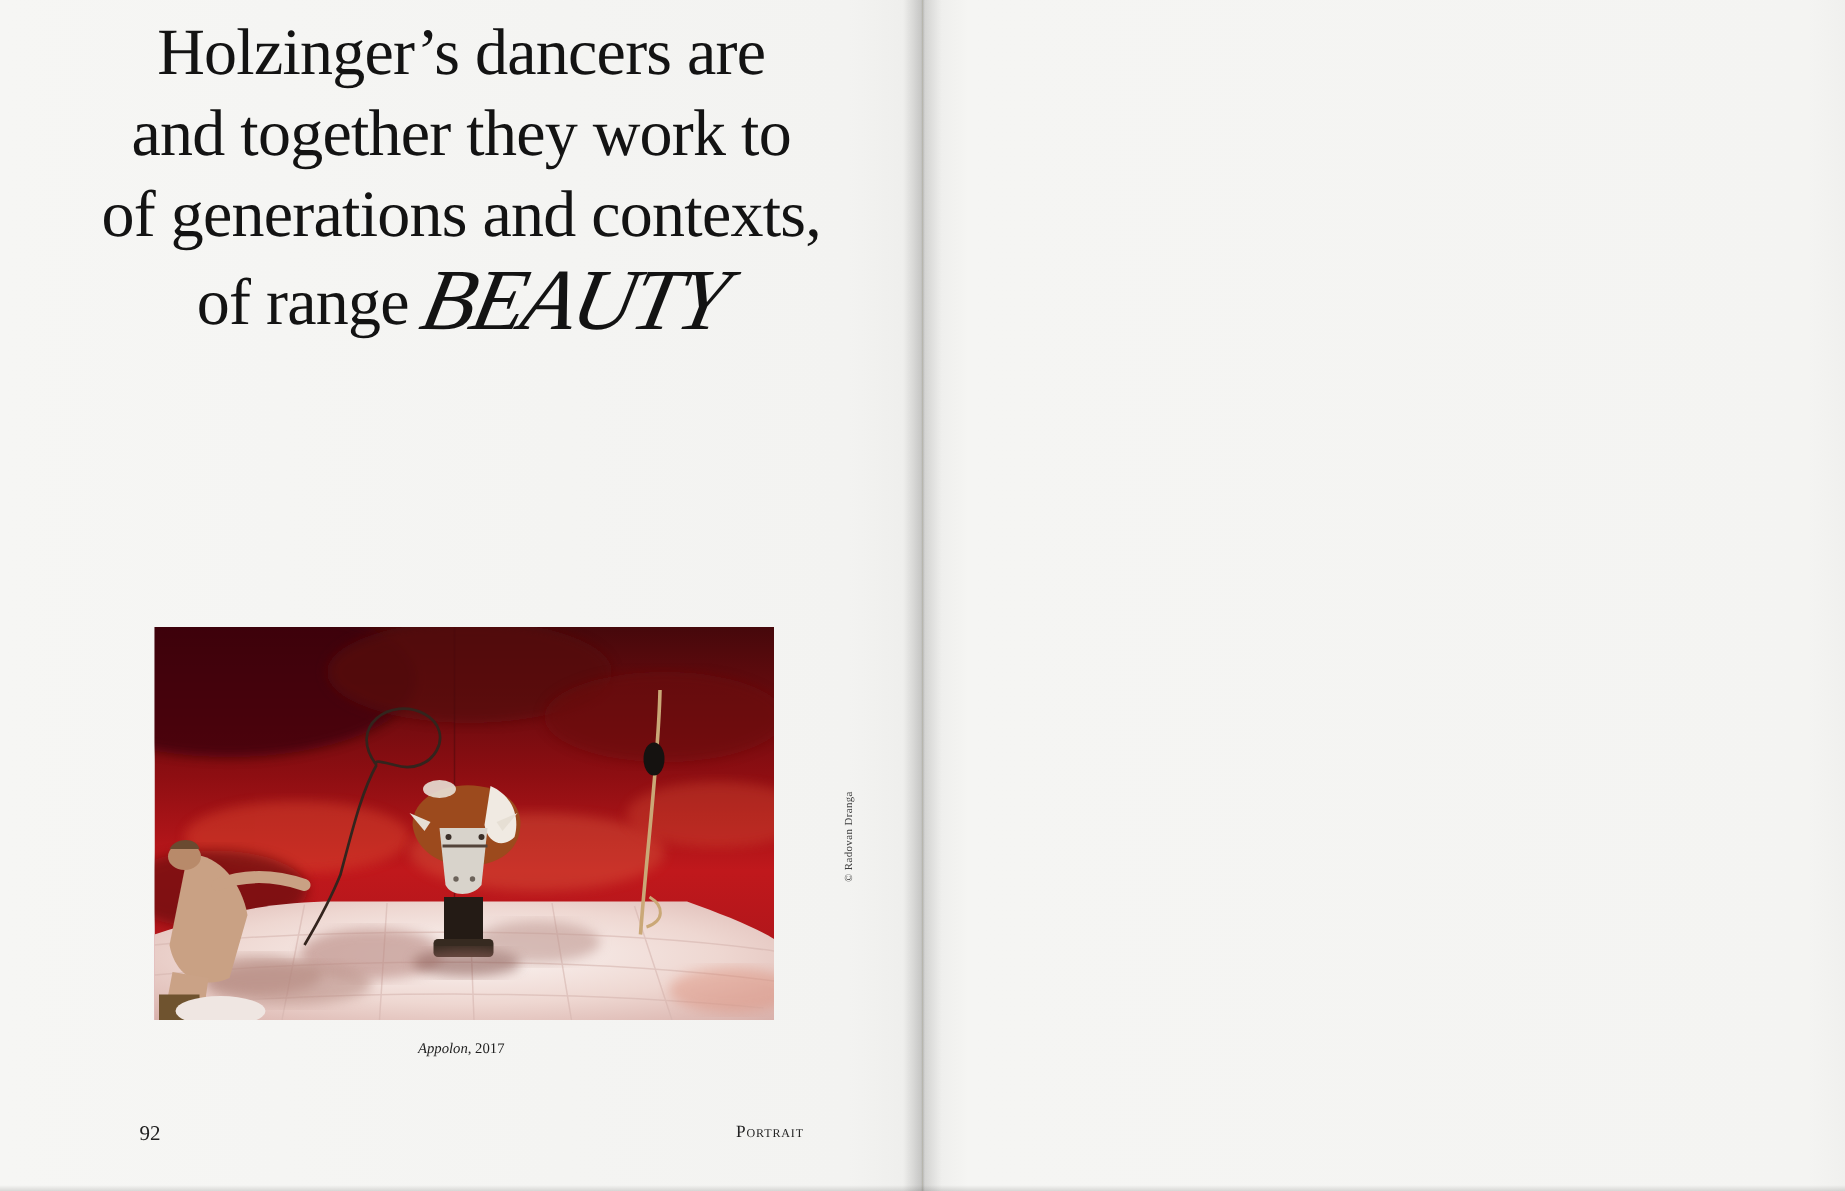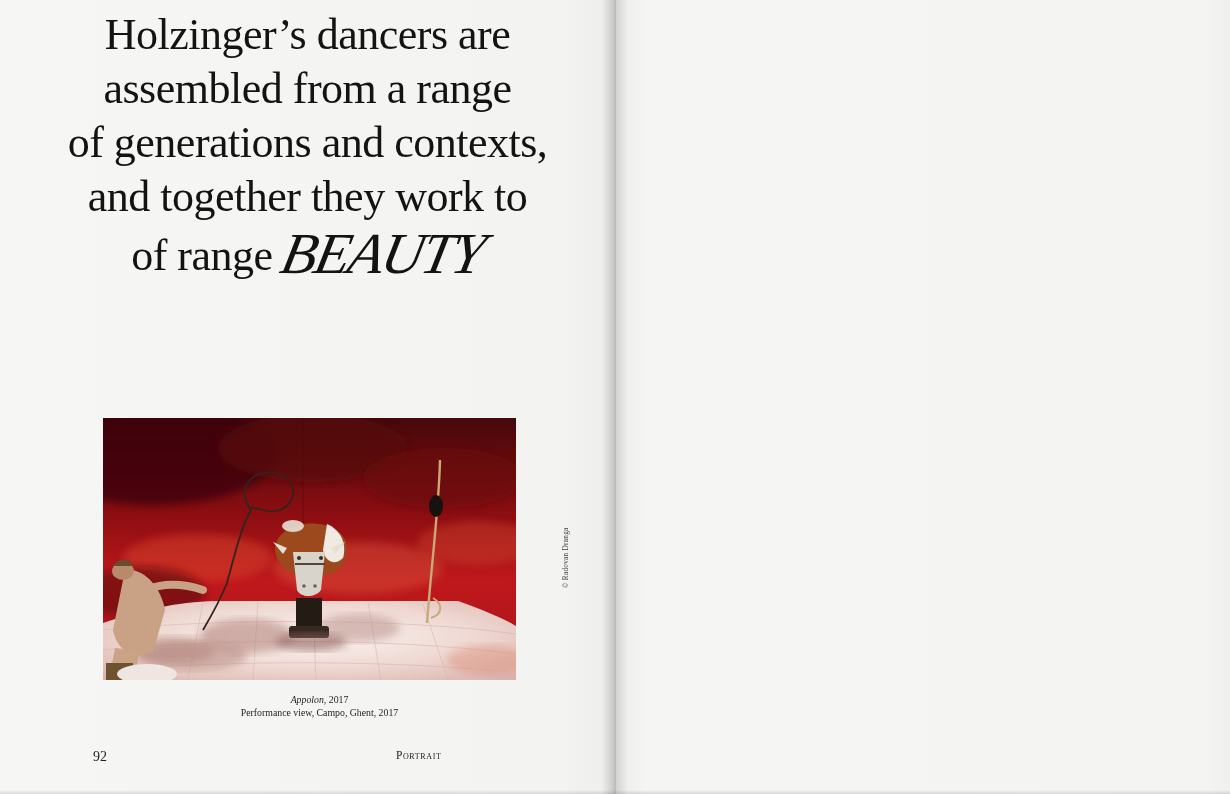--- a/index.html
+++ b/index.html
@@ -17,45 +17,44 @@
     font-size:44px;line-height:54px;letter-spacing:-0.5px;text-align:center;color:#131313;}
   .headline .hl{white-space:nowrap;}
   .script{font-style:italic;font-size:58px;letter-spacing:-2px;display:inline-block;
     transform:skewX(-12deg) translateY(3px);font-weight:400;}
   
   .photo{position:absolute;margin:0;line-height:0;}
   .photo svg{display:block;}
   .photo-left{left:103px;top:418px;width:413px;height:262px;}
   
   .caption{position:absolute;text-align:center;font-size:9.8px;line-height:12.6px;color:#1e1e1e;}
-  .caption-left{left:12px;top:694px;width:615px;}
+  .caption-left{left:0;top:694px;width:615px;}
   .it{font-style:italic;}
   
   .credit{position:absolute;font-size:7.2px;letter-spacing:.3px;color:#3c3c3c;white-space:nowrap;
     transform:rotate(-90deg);transform-origin:0 0;}
   .credit-left{left:562px;top:588px;}
   
   .folio{position:absolute;top:749px;font-size:14px;color:#222;}
   .folio-left{left:93px;}
   .running-head{position:absolute;top:749px;font-variant:small-caps;letter-spacing:.6px;
     font-size:11.5px;color:#222;}
-  .running-left{left:396px;width:140px;text-align:left;}
+  .running-left{left:396px;width:140px;text-align:right;}
 </style>
 </head>
 <body>
 
 <div class="spread">
 
   <section class="page page-left">
 
     <h1 class="headline">
       <div class="hl">Holzinger’s dancers are</div>
-      <div class="hl">assembled from a range</div>
+      <div class="hl">and together they work to</div>
       <div class="hl">of generations and contexts,</div>
-      <div class="hl">and together they work to</div>
       <div class="hl"><span>of range </span><span class="script">BEAUTY</span></div>
     </h1>
 
     <figure class="photo photo-left">
       <svg width="413" height="262" viewBox="0 0 413 262" role="img">
         <defs>
           <linearGradient id="lp-bg" x1="0" y1="0" x2="0" y2="1">
             <stop offset="0" stop-color="#46080b"></stop>
             <stop offset="0.38" stop-color="#8e0e12"></stop>
             <stop offset="0.62" stop-color="#c0181c"></stop>
@@ -134,21 +133,20 @@
           <rect x="3" y="245" width="27" height="17" fill="#6f532f"></rect>
           <ellipse cx="44" cy="256" rx="30" ry="10" fill="#efe6e2"></ellipse>
         </g>
       </svg>
     </figure>
 
     <div class="credit credit-left">© Radovan Dranga</div>
 
     <figcaption class="caption caption-left">
       <div><span class="it">Appolon</span><span>, 2017</span></div>
-      <div>Performance view, Campo, Ghent, 2017</div>
     </figcaption>
 
     <div class="folio folio-left">92</div>
     <div class="running-head running-left">Portrait</div>
   </section>
 
   <section class="page page-right">
 
     
 

